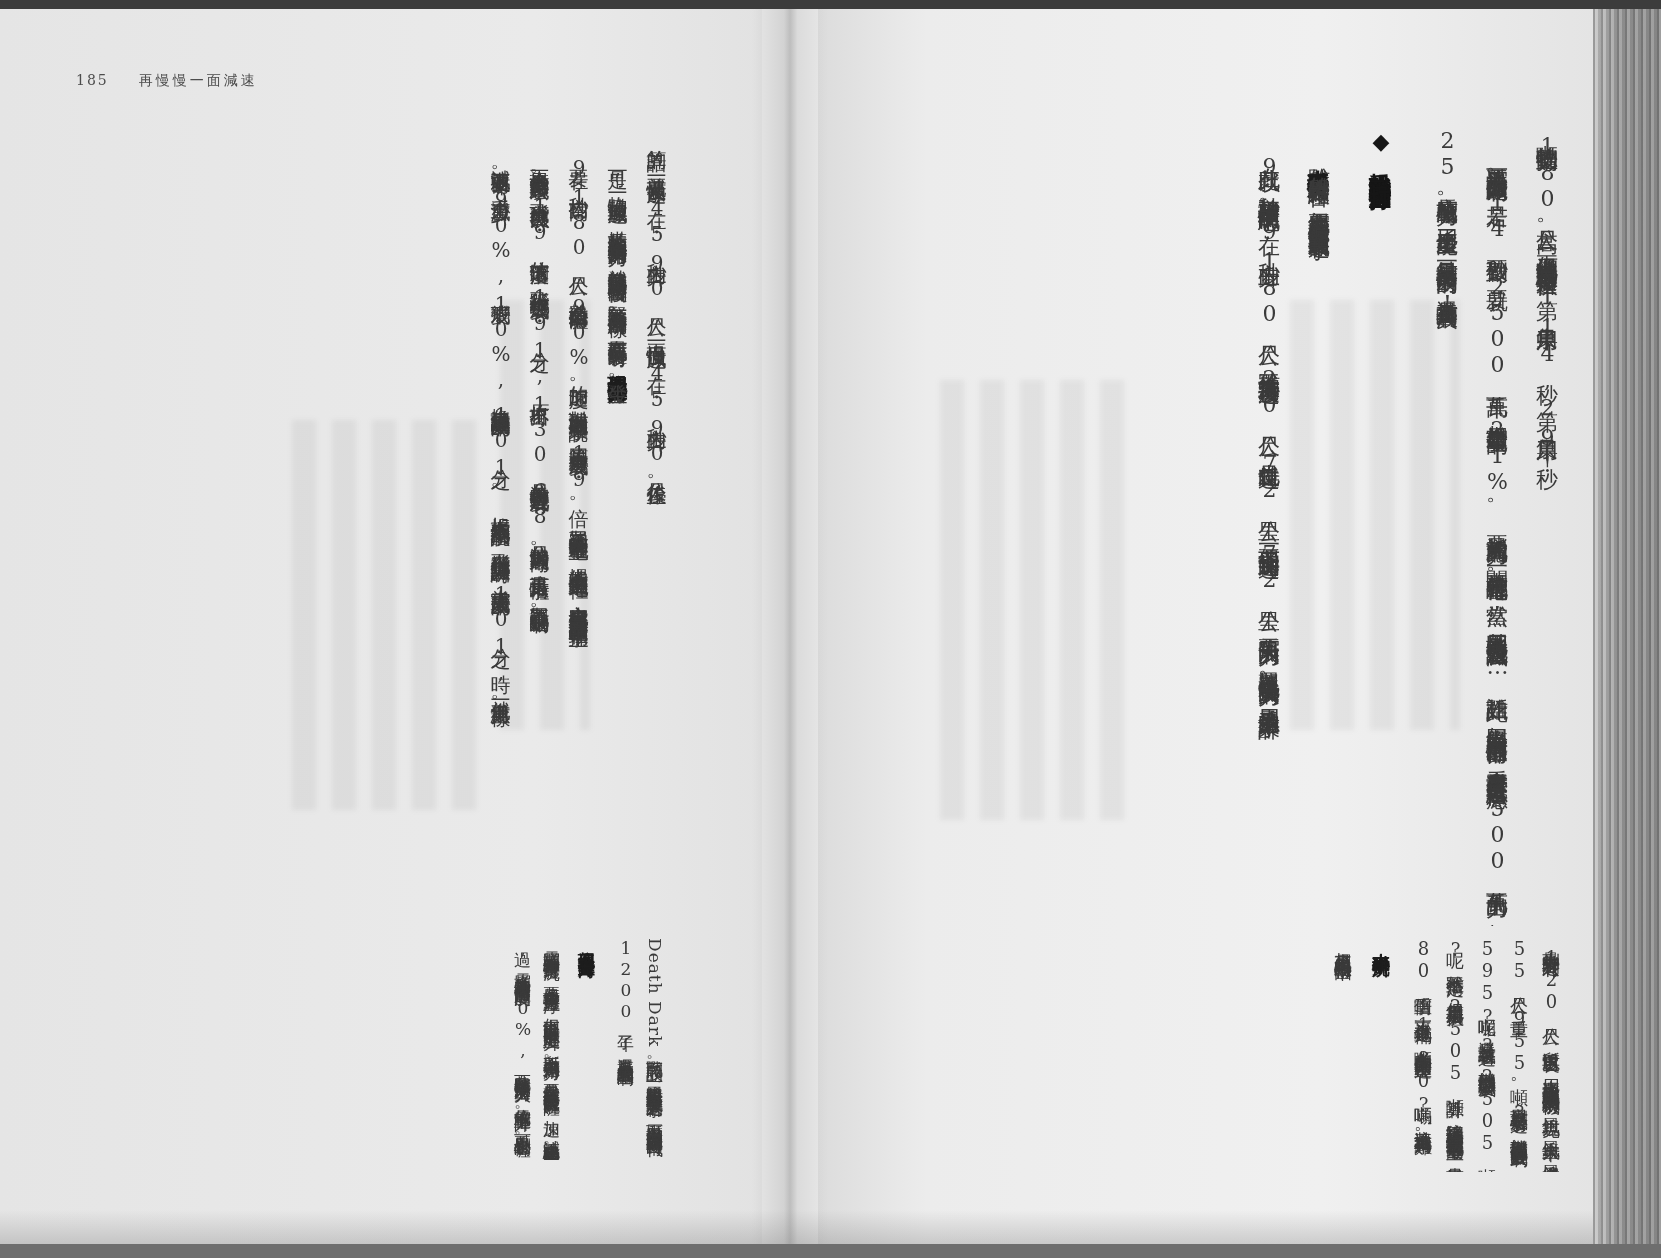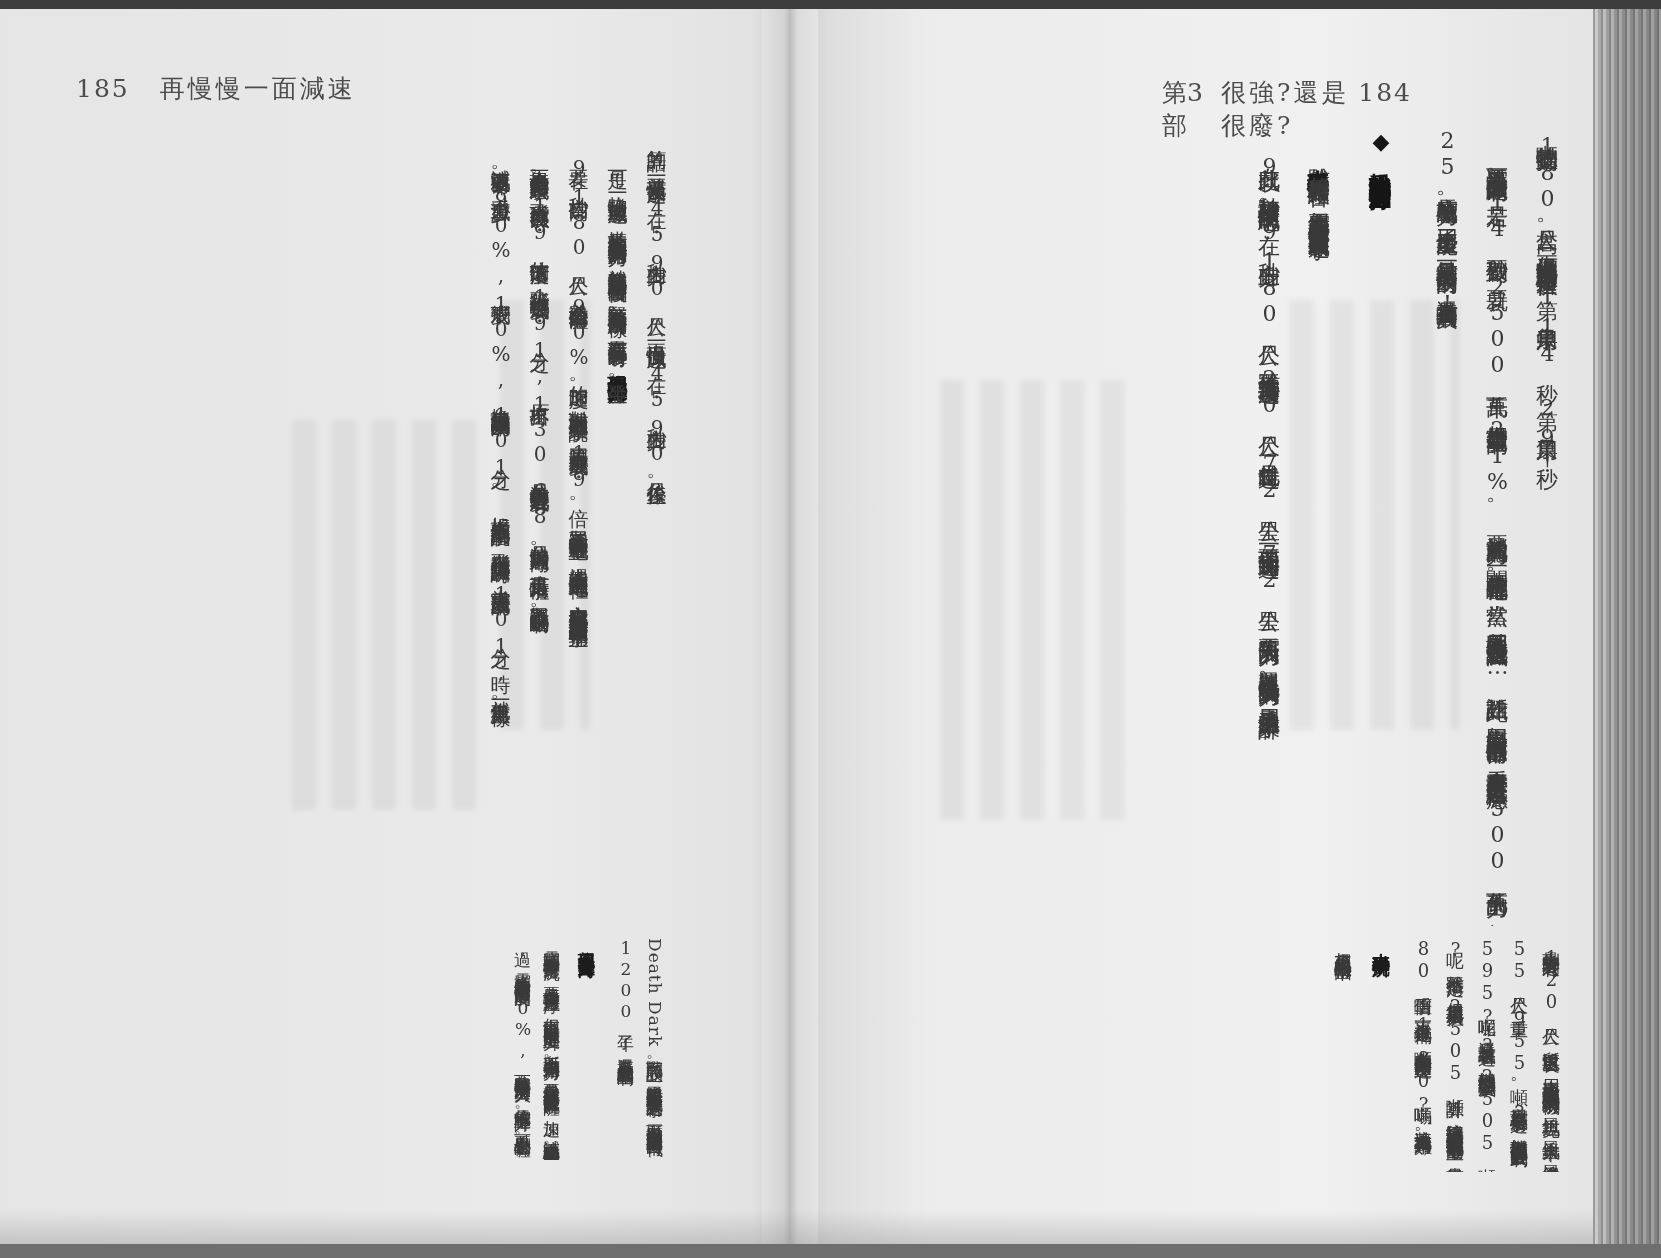--- a/index.html
+++ b/index.html
@@ -20,21 +20,21 @@
   .bottom-shadow{position:absolute;left:0;bottom:14px;width:100%;height:34px;z-index:4;
     background:linear-gradient(to bottom,rgba(0,0,0,0),rgba(110,110,110,.28));}
   .fore-edge{position:absolute;right:0;top:9px;bottom:14px;width:68px;z-index:4;
     background:
       repeating-linear-gradient(90deg,rgba(80,80,80,.45) 0 2px,rgba(190,190,190,.35) 2px 5px,rgba(120,120,120,.4) 5px 8px),
       linear-gradient(to right,#d8d8d8,#9a9a9a 40%,#8d8d8d);}
   
   .ghost{position:absolute;z-index:1;filter:blur(2.5px);
     background:repeating-linear-gradient(90deg,rgba(105,105,105,.09) 0 24px,rgba(0,0,0,0) 24px 40px);}
   
-  .page-header{position:absolute;z-index:3;font-size:25px;color:#4c4c4c;display:flex;align-items:baseline;}
+  .page-header{position:absolute;z-index:3;font-size:14px;color:#4c4c4c;display:flex;align-items:baseline;}
   .page-header .num{letter-spacing:2px;}
   .page-header .ttl{letter-spacing:3px;}
   #hdr-left{left:76px;top:72px;gap:30px;}
   #hdr-right{left:1162px;top:76px;width:250px;}
   #hdr-right .ttl{margin-left:14px;}
   #hdr-right .num{margin-left:auto;}
   
   .vtext{position:absolute;writing-mode:vertical-rl;text-orientation:upright;
     color:#3a3a3a;overflow:hidden;z-index:2;}
   .vtext p{margin:0;}
@@ -60,25 +60,20 @@
   <div class="ghost" style="left:292px;top:420px;width:185px;height:390px;"></div>
   <div class="ghost" style="left:500px;top:300px;width:90px;height:430px;"></div>
   <div class="ghost" style="left:940px;top:380px;width:200px;height:440px;"></div>
   <div class="ghost" style="left:1290px;top:300px;width:170px;height:430px;"></div>
 
   <div class="page-header" id="hdr-left">
     <span class="num">185</span>
     <span class="ttl">再慢慢一面減速</span>
   </div>
 
-  <div class="page-header" id="hdr-right">
-    <span>第3部</span>
-    <span class="ttl">很強?還是很廢?</span>
-    <span class="num">184</span>
-  </div>
 
   <div class="vtext" id="right-main">
       <p><span>噸的物體抬到180公尺高。更何況他們做這件事的動作還真不是普通快,第1集中只用了14秒,第2集只用了9秒!</span></p>
       <p class="indent"><span>這可需要非常大的出力才能做到啊。若是14秒要做到,就要2500萬千瓦,相當於全日本發電量的21%。要消耗如此大的電力,關東一帶應該都會停電吧。當然,基地周圍的燈火也應該會熄滅……話雖如此,但因為節目中並沒有演出這樣的情節,看來未來科學研究所是可以自給自足供應2500萬千瓦的出力,相當於25座核電廠的發電力。用了這麼多能量,結果只是打開一扇發射口的門,還真是有夠浪費啊!</span></p>
       <p class="section-head"><span>◆投手就能接殺的高飛球卻變成全壘打</span></p>
       <p class="indent"><span>雖然</span><span class="bold">未來科學研究所</span><span>的科學力令人瞠目結舌,但需要擔心的是那些在比賽中被整個球場抬起來的觀眾和選手。</span></p>
       <p class="indent"><span>在此就以9秒內抬起整座球場的情況想一下吧。在9秒內上升180公尺,雖然平均上升速度為秒速20公尺,也就是時速72公里,但要一下子加速到時速72公里,需要無限大的力,觀眾與選手也會承受無限大的力。用承受的力量最小來計</span></p>
     </div>
   <div class="vtext" id="left-main">
       <p><span>算的話,就要慢慢一面加速,在4・5秒內上升90公尺,再慢慢一面減速,在4・5秒內上升90公尺後停止。</span></p>

